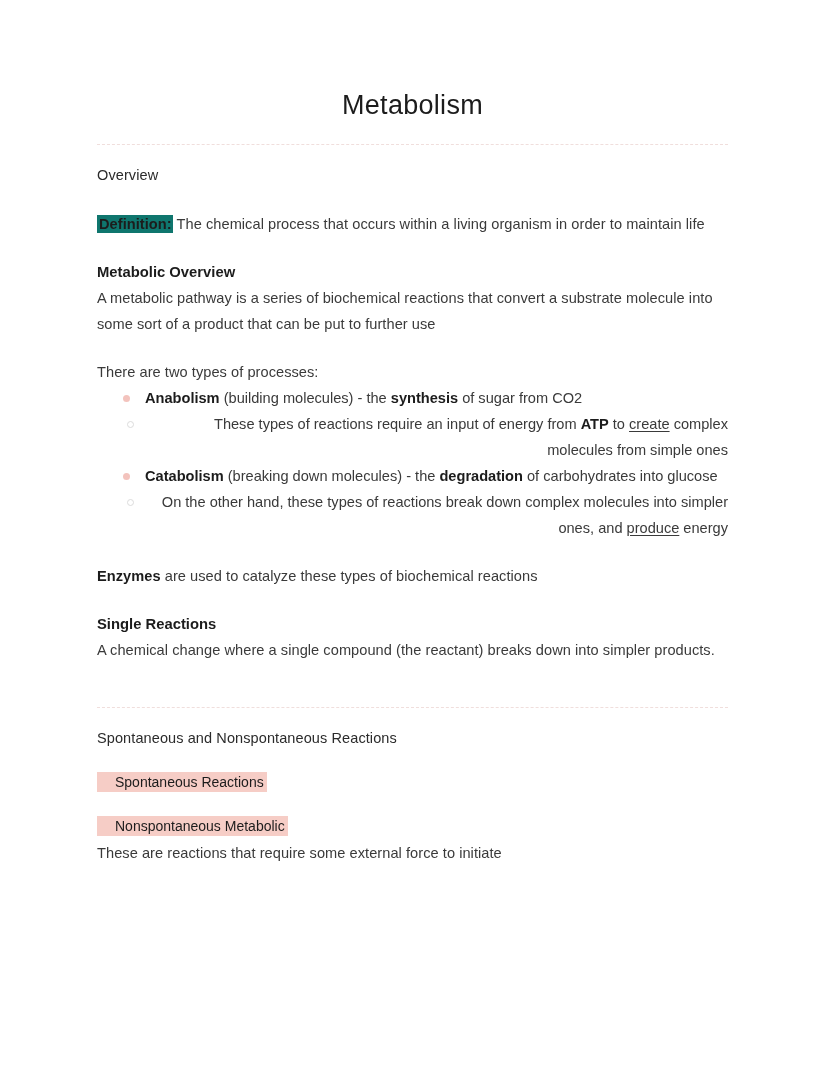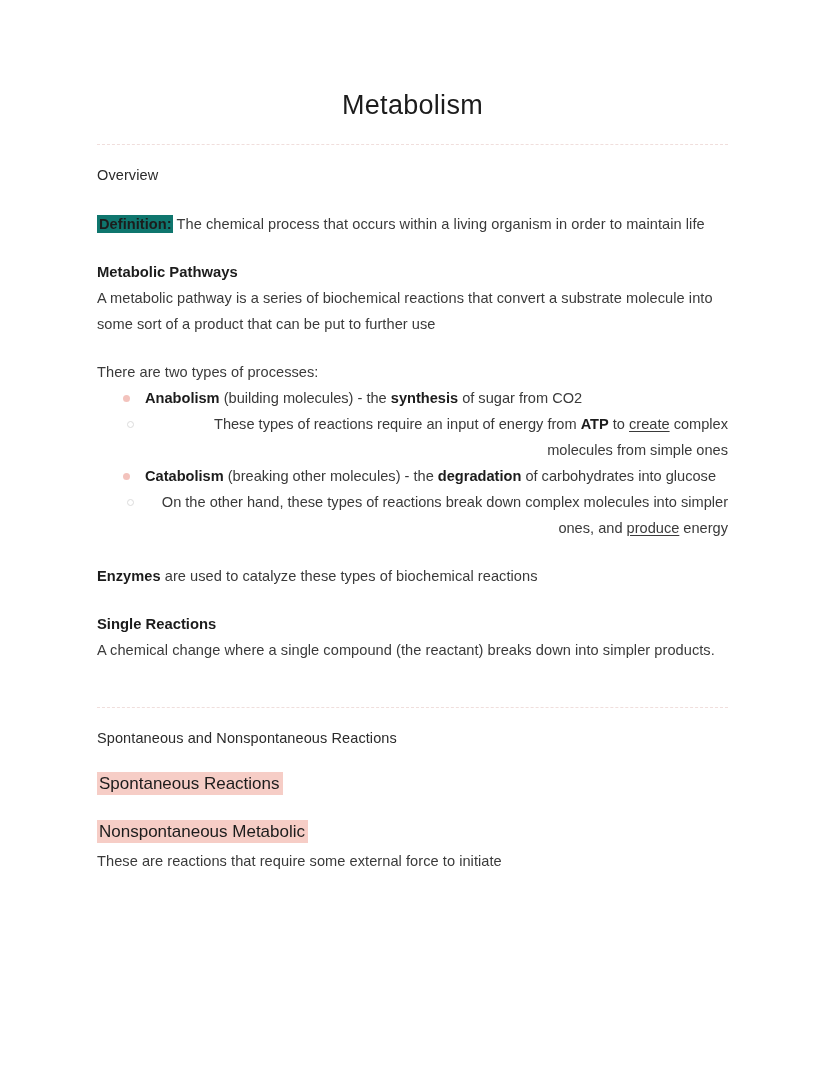--- a/index.html
+++ b/index.html
@@ -83,22 +83,22 @@
   .hl-def {
     background: #0f766e;
     font-weight: 700;
     color: #1c1c1c;
     padding: 1px 1px 1px 2px;
   }
   .hl-head {
     background: #f6cdc6;
     font-weight: 400;
     color: #1c1c1c;
-    padding: 2px 3px 2px 2px;
-    font-size: 17px;
+    padding: 2px 3px 2px 18px;
+    font-size: 14px;
   }
 
   .subhead {
     margin: 0;
     font-size: 14.8px;
     font-weight: 700;
     color: #1c1c1c;
     line-height: 26px;
   }
 
@@ -161,41 +161,41 @@
     <hr class="divider divider-top">
 
     <div class="section-heading">Overview</div>
 
     <div class="gap-lg"></div>
 
     <p class="body"><span class="hl-def">Definition:</span><span> The chemical process that occurs within a living organism in order to maintain life</span></p>
 
     <div class="gap-md"></div>
 
-    <p class="subhead">Metabolic Pathways</p>
+    <p class="subhead">Metabolic Overview</p>
     <p class="body">A metabolic pathway is a series of biochemical reactions that convert a substrate molecule into some sort of a product that can be put to further use</p>
 
     <div class="gap-md"></div>
 
     <p class="body">There are two types of processes:</p>
 
     <ul class="lvl1">
       <li>
         <span class="bullet-1"></span><span class="b">Anabolism</span><span> (building molecules) - the </span><span class="b">synthesis</span><span> of sugar from CO2</span>
       </li>
     </ul>
     <ul class="lvl2">
       <li>
         <span class="bullet-2"></span><span>These types of reactions require an input of energy from </span><span class="b">ATP</span><span> to </span><span class="u">create</span><span> complex molecules from simple ones</span>
       </li>
     </ul>
 
     <ul class="lvl1">
       <li>
-        <span class="bullet-1"></span><span class="b">Catabolism</span><span> (breaking other molecules) - the </span><span class="b">degradation</span><span> of carbohydrates into glucose</span>
+        <span class="bullet-1"></span><span class="b">Catabolism</span><span> (breaking down molecules) - the </span><span class="b">degradation</span><span> of carbohydrates into glucose</span>
       </li>
     </ul>
     <ul class="lvl2">
       <li>
         <span class="bullet-2"></span><span>On the other hand, these types of reactions break down complex molecules into simpler ones, and </span><span class="u">produce</span><span> energy</span>
       </li>
     </ul>
 
     <div class="gap-md"></div>
 

